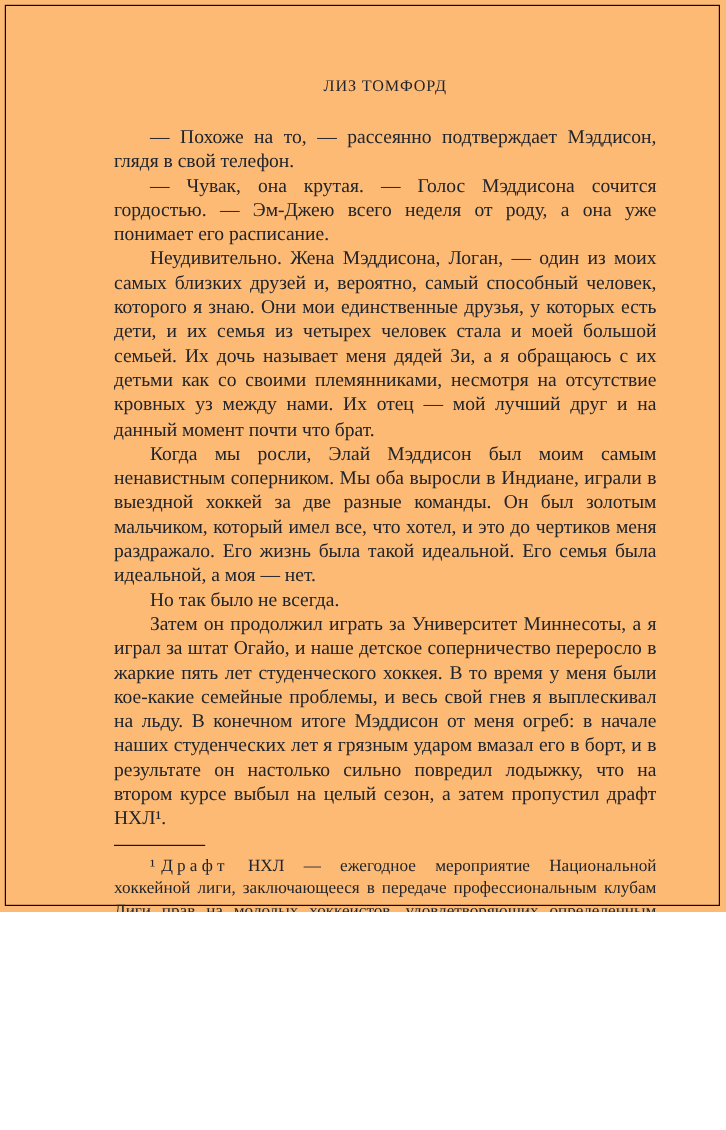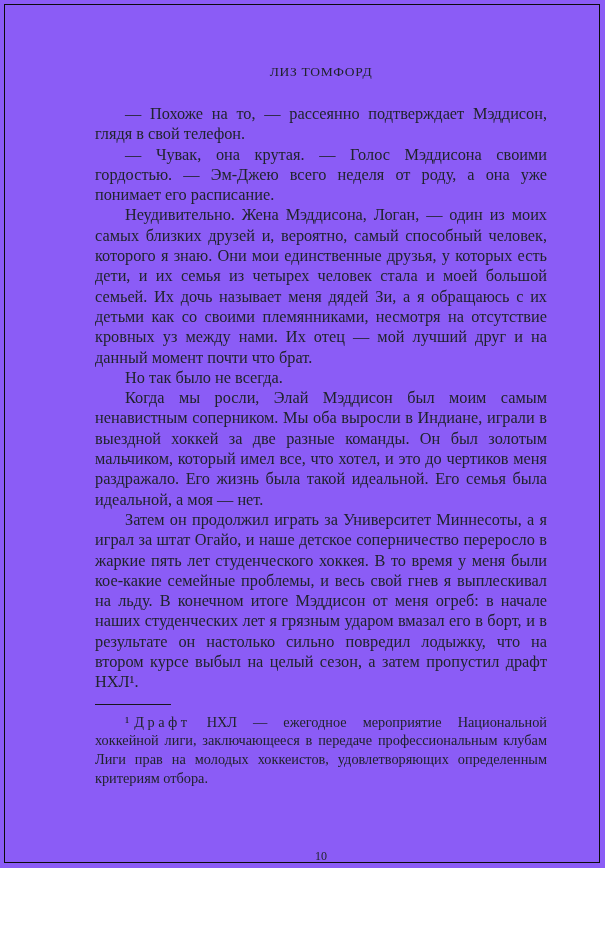--- a/index.html
+++ b/index.html
@@ -3,22 +3,22 @@
 <meta charset="utf-8">
 <style>
   html, body {
     margin: 0;
     padding: 0;
     background: #ffffff;
   }
   .page {
     position: relative;
     width: 605px;
-    height: 868px;
-    background: #8b5cf6;
+    height: 760px;
+    background: #fdba74;
     overflow: hidden;
     font-family: "Liberation Serif", "DejaVu Serif", serif;
     color: #20242c;
   }
   .frame {
     position: absolute;
     top: 4px;
     left: 4px;
     right: 5px;
     bottom: 5px;
@@ -81,24 +81,24 @@
 </head>
 <body>
 
 <div class="page">
   <div class="frame"></div>
 
   <div class="running-header">ЛИЗ ТОМФОРД</div>
 
   <div class="text-col">
     <p class="body-par">— Похоже на то, — рассеянно подтверждает Мэддисон, глядя в свой телефон.</p>
-    <p class="body-par">— Чувак, она крутая. — Голос Мэддисона своими гордостью. — Эм-Джею всего неделя от роду, а она уже понимает его расписание.</p>
+    <p class="body-par">— Чувак, она крутая. — Голос Мэддисона сочится гордостью. — Эм-Джею всего неделя от роду, а она уже понимает его расписание.</p>
     <p class="body-par">Неудивительно. Жена Мэддисона, Логан, — один из моих самых близких друзей и, вероятно, самый способный человек, которого я знаю. Они мои единственные друзья, у которых есть дети, и их семья из четырех человек стала и моей большой семьей. Их дочь называет меня дядей Зи, а я обращаюсь с их детьми как со своими племянниками, несмотря на отсутствие кровных уз между нами. Их отец — мой лучший друг и на данный момент почти что брат.</p>
+    <p class="body-par">Когда мы росли, Элай Мэддисон был моим самым ненавистным соперником. Мы оба выросли в Индиане, играли в выездной хоккей за две разные команды. Он был золотым мальчиком, который имел все, что хотел, и это до чертиков меня раздражало. Его жизнь была такой идеальной. Его семья была идеальной, а моя — нет.</p>
     <p class="body-par">Но так было не всегда.</p>
-    <p class="body-par">Когда мы росли, Элай Мэддисон был моим самым ненавистным соперником. Мы оба выросли в Индиане, играли в выездной хоккей за две разные команды. Он был золотым мальчиком, который имел все, что хотел, и это до чертиков меня раздражало. Его жизнь была такой идеальной. Его семья была идеальной, а моя — нет.</p>
     <p class="body-par">Затем он продолжил играть за Университет Миннесоты, а я играл за штат Огайо, и наше детское соперничество переросло в жаркие пять лет студенческого хоккея. В то время у меня были кое-какие семейные проблемы, и весь свой гнев я выплескивал на льду. В конечном итоге Мэддисон от меня огреб: в начале наших студенческих лет я грязным ударом вмазал его в борт, и в результате он настолько сильно повредил лодыжку, что на втором курсе выбыл на целый сезон, а затем пропустил драфт НХЛ¹.</p>
 
     <hr class="footnote-sep">
 
     <p class="footnote"><span class="fn-marker">¹</span><span class="fn-term">Драфт</span> <span>НХЛ — ежегодное мероприятие Национальной хоккейной лиги, заключающееся в передаче профессиональным клубам Лиги прав на молодых хоккеистов, удовлетворяющих определенным критериям отбора.</span></p>
   </div>
 
   <div class="page-number">10</div>
 </div>
 

